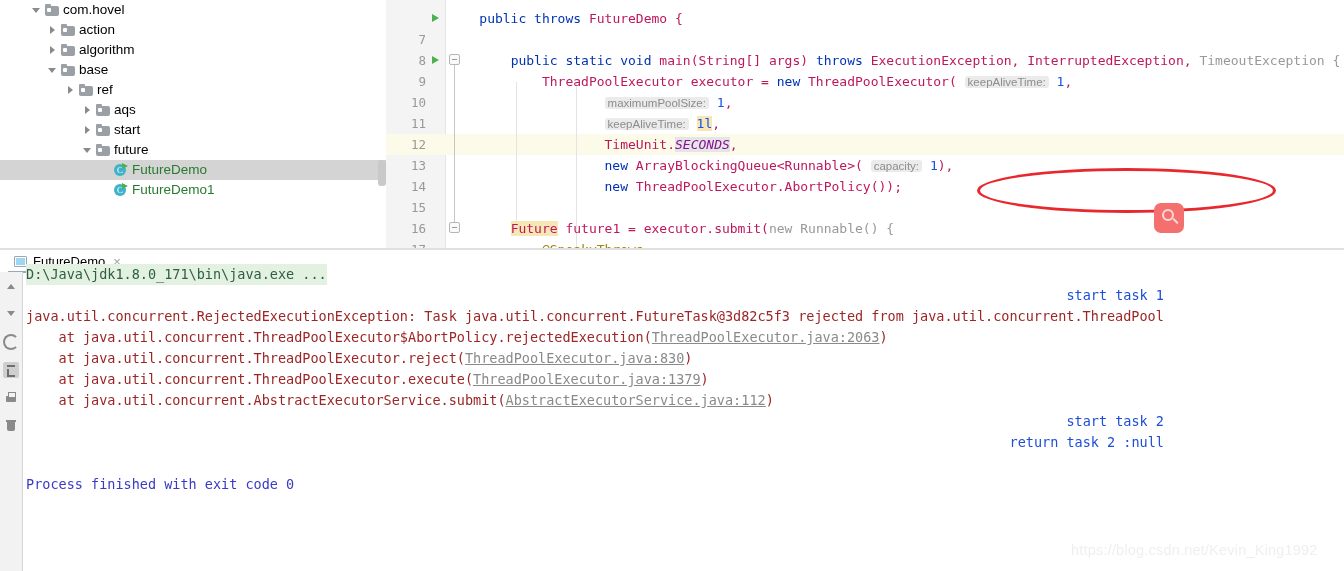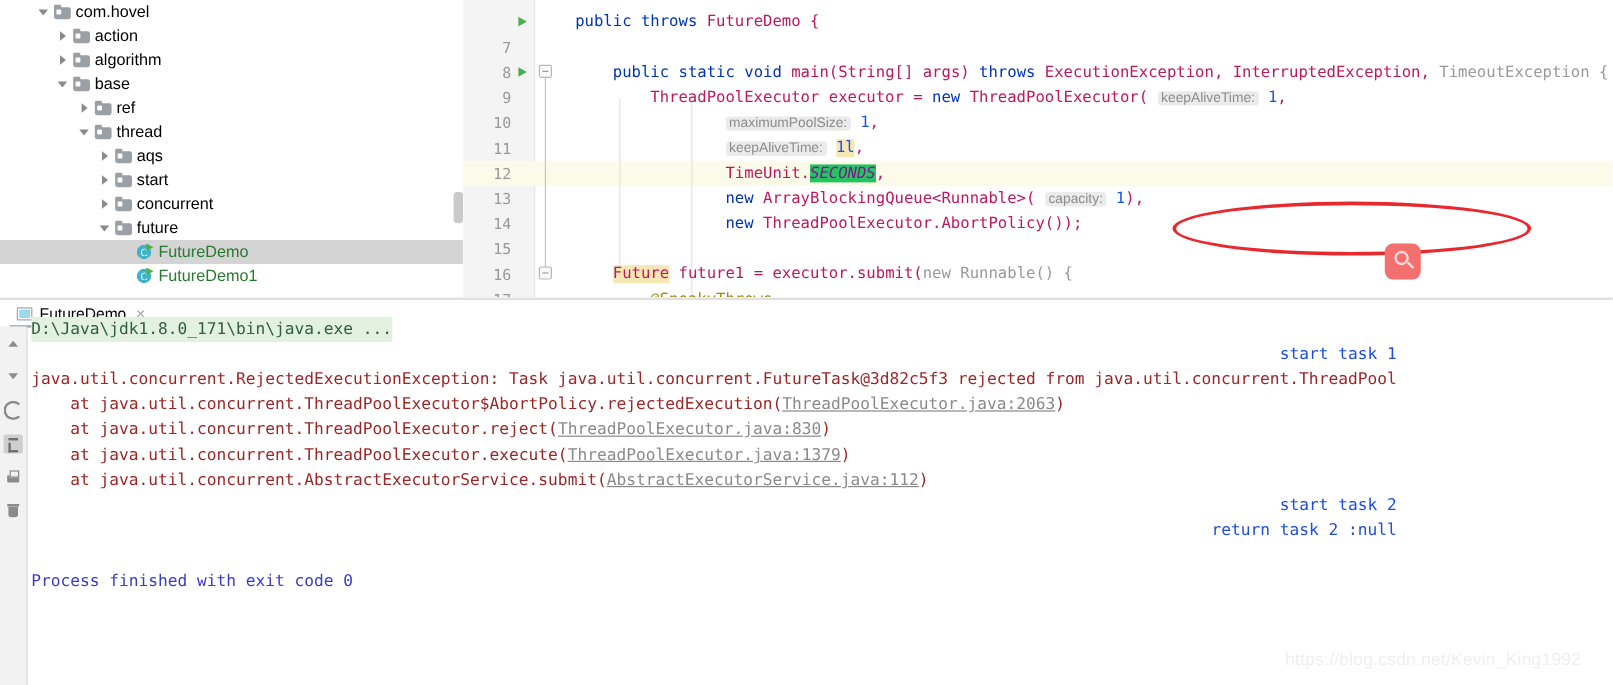--- a/index.html
+++ b/index.html
@@ -108,21 +108,21 @@
   
   .kw   { color:#0033b3; }
   .def  { color:#be185d; }
   .num2 { color:#1750eb; }
   .grey { color:#999999; }
   .hintlbl {
     color:#8c8c8c; background:#ebebeb; border-radius:3px;
     padding:0 3px; font-size:11.5px;
     font-family:"Liberation Sans", sans-serif;
   }
-  .statfield { color:#871094; font-style:italic; background:#22c55e; }
+  .statfield { color:#871094; font-style:italic; background:#e5e5e5; }
   .annot { color:#9e880d; }
   .hl-search { background:#f6e7b5; }
   .hl-ident  { background:#f6e7b5; }
 
   
   .ellipse-ann {
     position:absolute; left:591px; top:168px; width:299px; height:45px;
     border:3px solid #e8282d; border-radius:50%;
     pointer-events:none;
   }
@@ -273,47 +273,33 @@
           </span>
         <span class="tree-label">base</span>
       </div>
       <div class="tree-row" style="padding-left:66px;">
         <span class="twisty closed"></span>
         <span class="ic folder-ic">
             <span class="folder-dot"></span>
           </span>
         <span class="tree-label">ref</span>
       </div>
-      <div class="tree-row" style="padding-left:66px;">
-        <span class="twisty open"></span>
-        <span class="ic folder-ic">
-            <span class="folder-dot"></span>
-          </span>
-        <span class="tree-label">thread</span>
-      </div>
       <div class="tree-row" style="padding-left:83px;">
         <span class="twisty closed"></span>
         <span class="ic folder-ic">
             <span class="folder-dot"></span>
           </span>
         <span class="tree-label">aqs</span>
       </div>
       <div class="tree-row" style="padding-left:83px;">
         <span class="twisty closed"></span>
         <span class="ic folder-ic">
             <span class="folder-dot"></span>
           </span>
         <span class="tree-label">start</span>
-      </div>
-      <div class="tree-row" style="padding-left:83px;">
-        <span class="twisty closed"></span>
-        <span class="ic folder-ic">
-            <span class="folder-dot"></span>
-          </span>
-        <span class="tree-label">concurrent</span>
       </div>
       <div class="tree-row" style="padding-left:83px;">
         <span class="twisty open"></span>
         <span class="ic folder-ic">
             <span class="folder-dot"></span>
           </span>
         <span class="tree-label">future</span>
       </div>
       <div class="tree-row selected" style="padding-left:114px;">
         <span class="ic class-ic">

